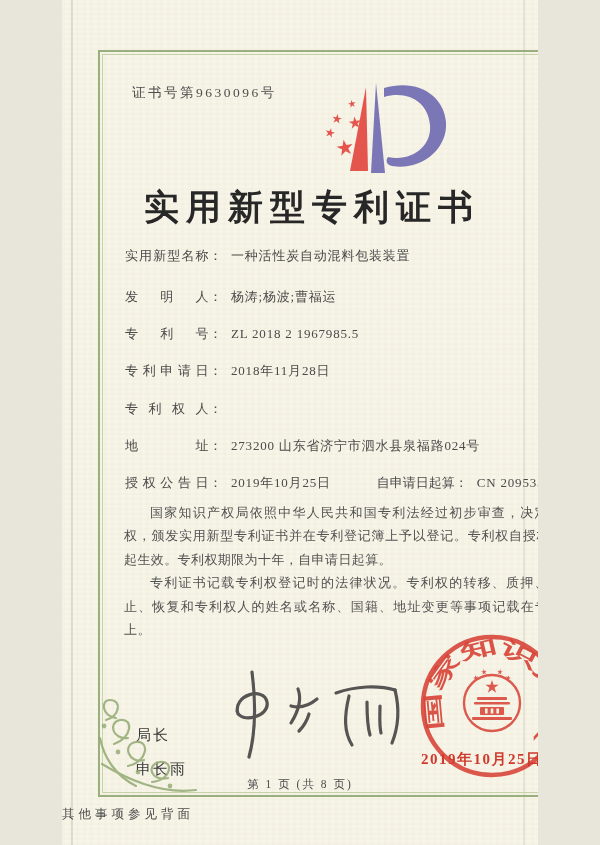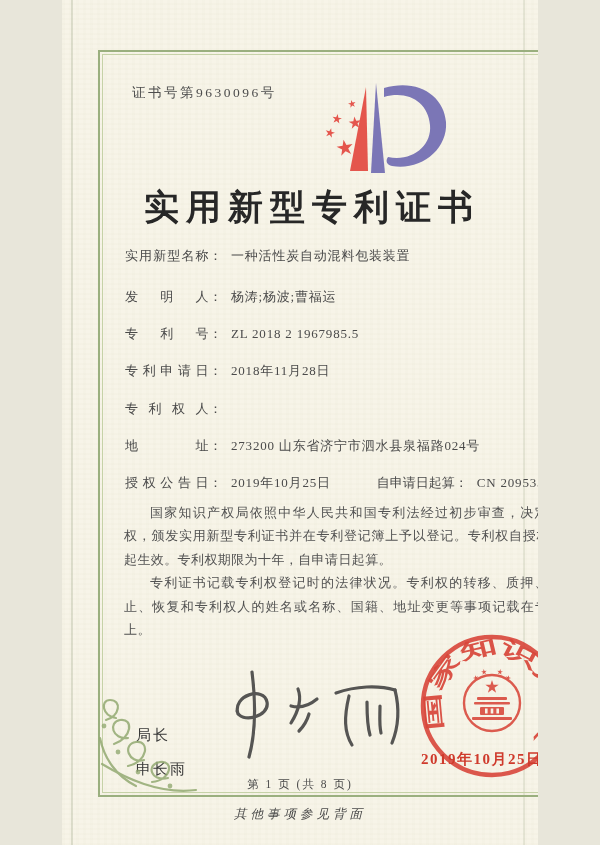--- a/index.html
+++ b/index.html
@@ -66,21 +66,21 @@
   }
 
   .corner-ornament { position:absolute; left:30px; top:674px; width:124px; height:126px; }
 
   .page-info {
     position:absolute; left:0; top:777px; width:100%;
     text-align:center; font-size:11.5px; letter-spacing:2px; color:#4c4c4c;
   }
   .back-note {
     position:absolute; left:0; top:806px; width:100%;
-    text-align:center; font-size:12.5px; letter-spacing:4px; color:#4a4a4a;font-style:italic;
+    font-size:12.5px; letter-spacing:4px; color:#4a4a4a;
   }
 </style>
 </head>
 <body>
 
 <div class="page">
   <div class="edge-line left"></div>
   <div class="edge-line right"></div>
   <div class="frame"></div>
 

